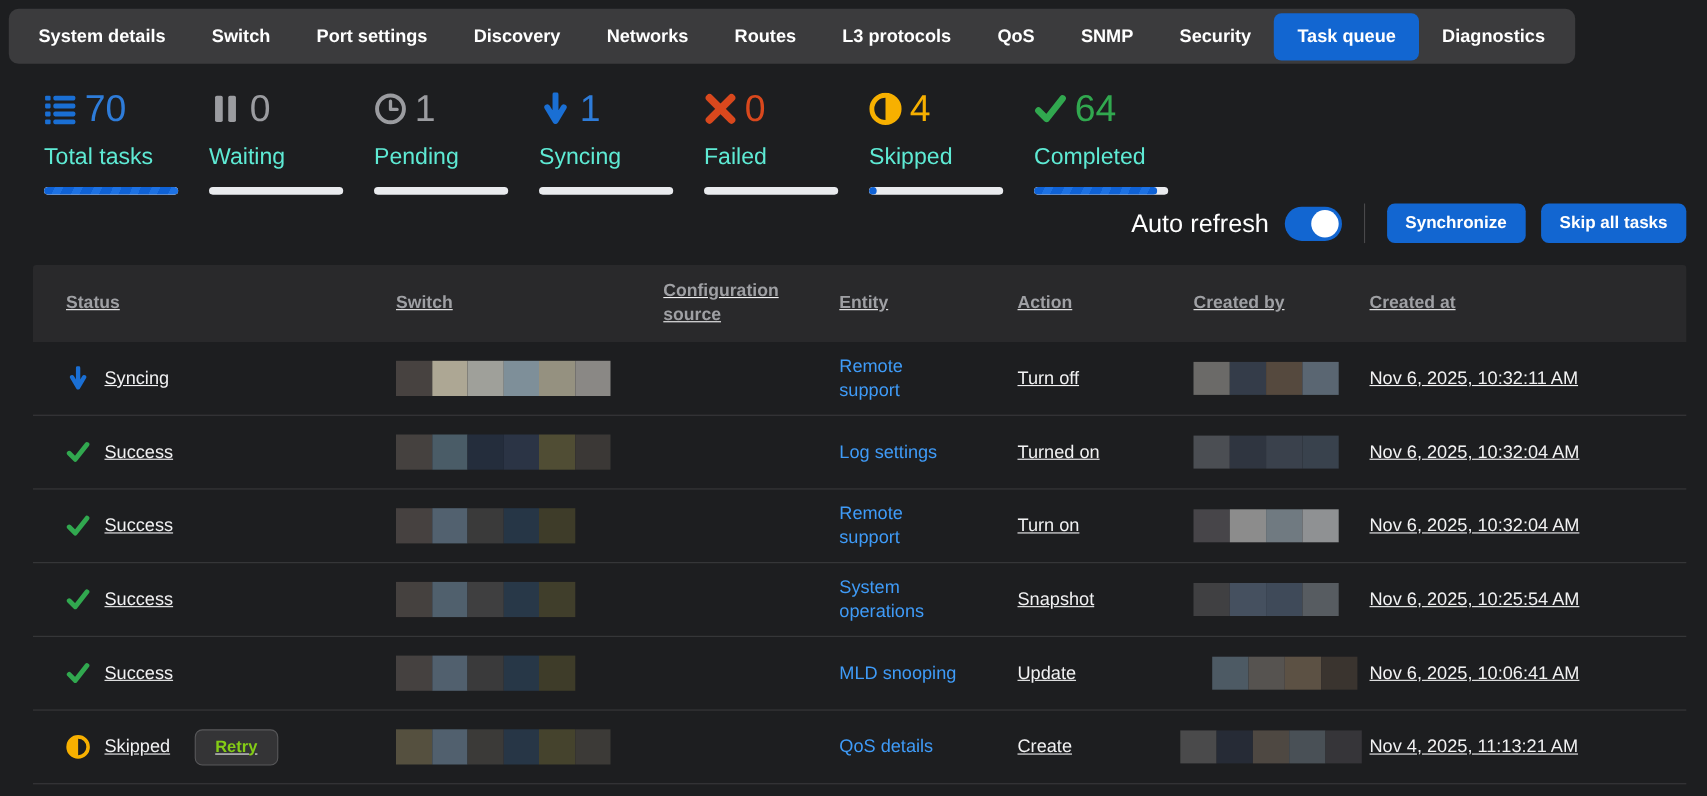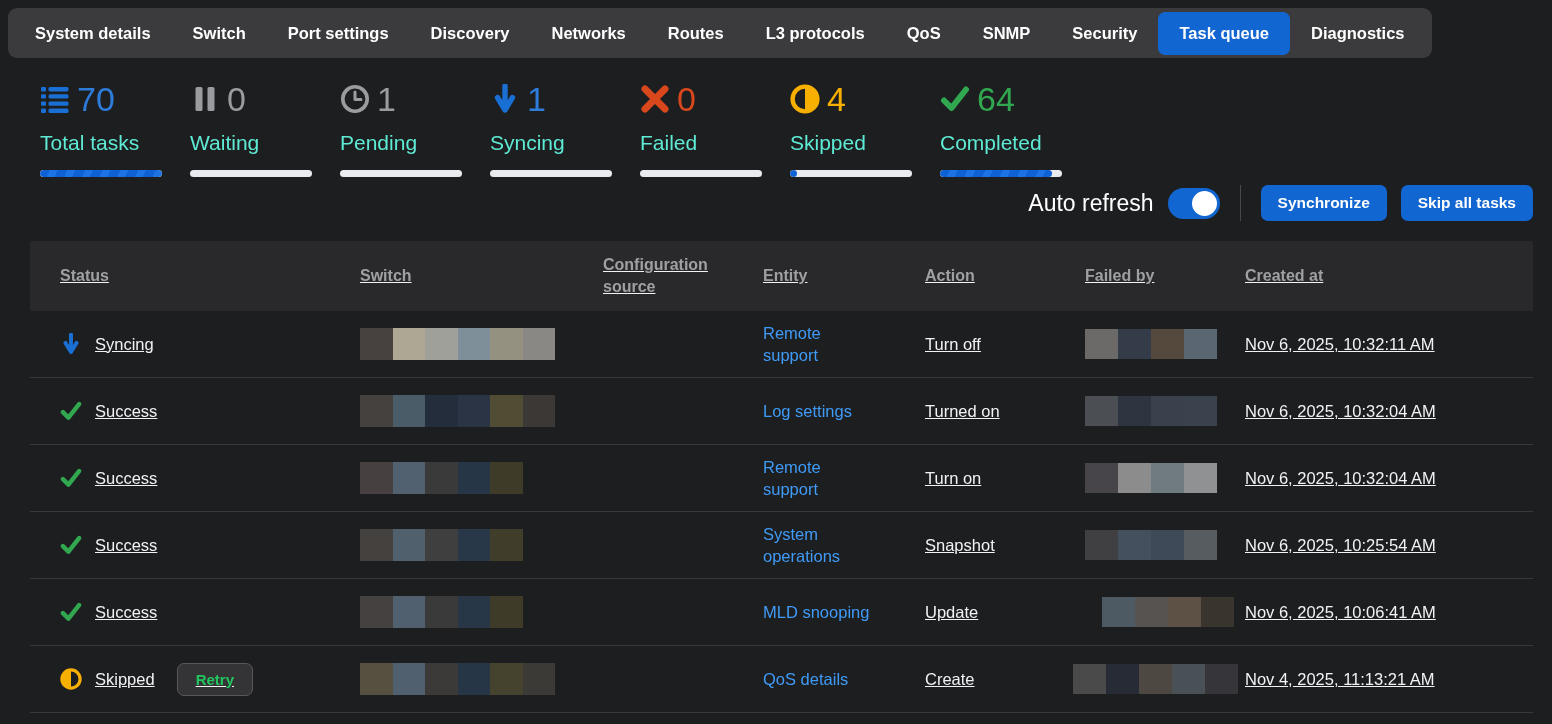--- a/index.html
+++ b/index.html
@@ -128,21 +128,21 @@
     border-bottom:1px solid #39393b;
     font-size:16.5px;
   }
   .cell { line-height:1.35; }
   .status-cell { display:flex; align-items:center; gap:13px; padding-left:30px; font-weight:500; }
   .status-icon { display:inline-flex; width:22px; height:22px; align-items:center; justify-content:center; flex:0 0 auto; }
   .status-icon svg { width:22px; height:22px; }
   .retry-btn {
     background:#343436;
     border:1px solid #58585a;
-    color:#22c55e;
+    color:#84cc16;
     font-weight:700;
     font-size:15px;
     border-radius:7px;
     padding:7px 18px;
     margin-left:9px;
     cursor:pointer;
     font-family:"Liberation Sans", sans-serif;
   }
   .blocks { display:flex; }
   .blocks.switch-blocks .blk { width:32.5px; height:32px; }
@@ -308,21 +308,21 @@
 
 
 <section class="table">
 
   <div class="trow thead">
     <div class="cell">Status</div>
     <div class="cell">Switch</div>
     <div class="cell" style="padding-right:40px;">Configuration source</div>
     <div class="cell">Entity</div>
     <div class="cell">Action</div>
-    <div class="cell">Failed by</div>
+    <div class="cell">Created by</div>
     <div class="cell">Created at</div>
   </div>
 
   <div class="trow tbody-row">
     <div class="cell status-cell">
       <span class="status-icon">
         <svg viewBox="0 0 30 30">
             <path d="M15 2 v16 M7.5 13.5 L15 26 L22.5 13.5" fill="none" stroke="#1a6fd4" stroke-width="5.4" stroke-linecap="round" stroke-linejoin="round"></path>
           </svg>
       </span>

